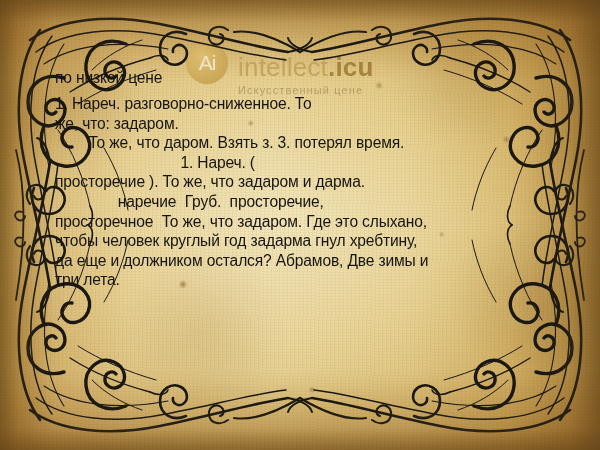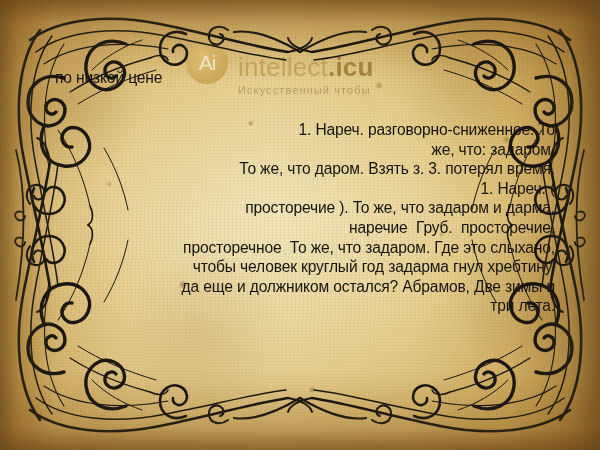--- a/index.html
+++ b/index.html
@@ -136,39 +136,39 @@
   .txt {
     position: absolute;
     color: #171512;
     font-size: 15.6px;
     line-height: 19.6px;
     white-space: pre;
     font-family: "Liberation Sans", sans-serif;
     letter-spacing: -0.15px;
   }
   #line-title { left: 55px; top: 68px; }
-  #body-lines { left: 55px; top: 120px; width: 500px; text-align: right; }
+  #body-lines { left: 55px; top: 94px; width: 500px; }
   .bl { white-space: pre; display: block; }
 </style>
 </head>
 <body>
 
 <div id="canvas" style="color: rgb(23, 21, 18);">
 
   <div class="grain g1"></div>
   <div class="grain g2"></div>
   <div class="grain g3"></div>
 
   <div id="watermark">
     <div id="wm-logo">
       <div id="wm-logo-text">Ai</div>
     </div>
     <div id="wm-words">
       <div id="wm-title"><span>intellect</span><span class="accent">.icu</span></div>
-      <div id="wm-sub">Искусственный  чтобы</div>
+      <div id="wm-sub">Искусственный  цене</div>
     </div>
   </div>
 
   <div id="border-frame">
     <svg viewBox="0 0 600 450" xmlns="http://www.w3.org/2000/svg">
       <defs>
 
         <g id="corner">
 
           <path d="M30 40 C 60 18, 110 14, 160 24 C 210 34, 250 46, 288 52" fill="none" stroke="#1b1813" stroke-width="2.6" stroke-linecap="round"></path>

